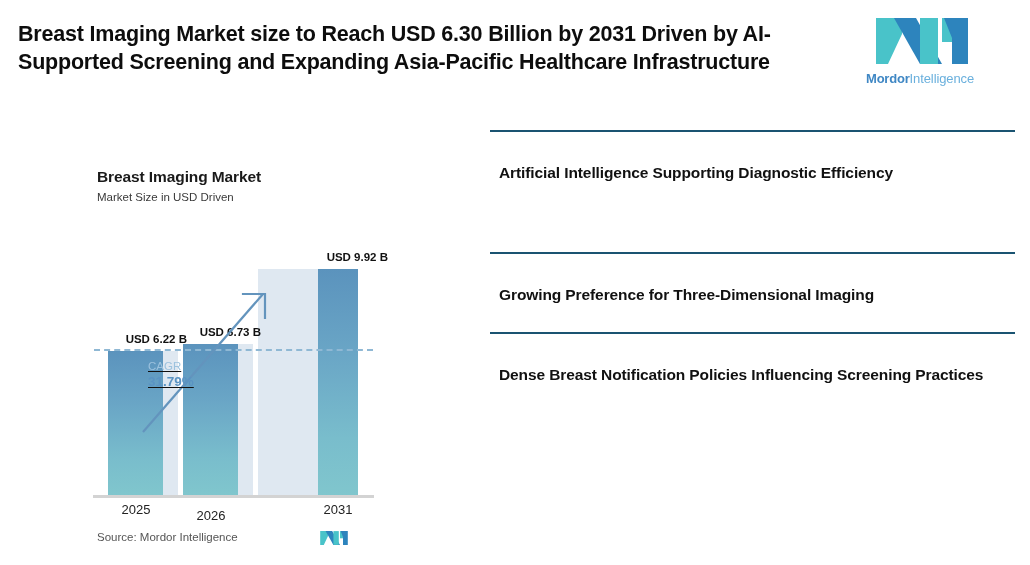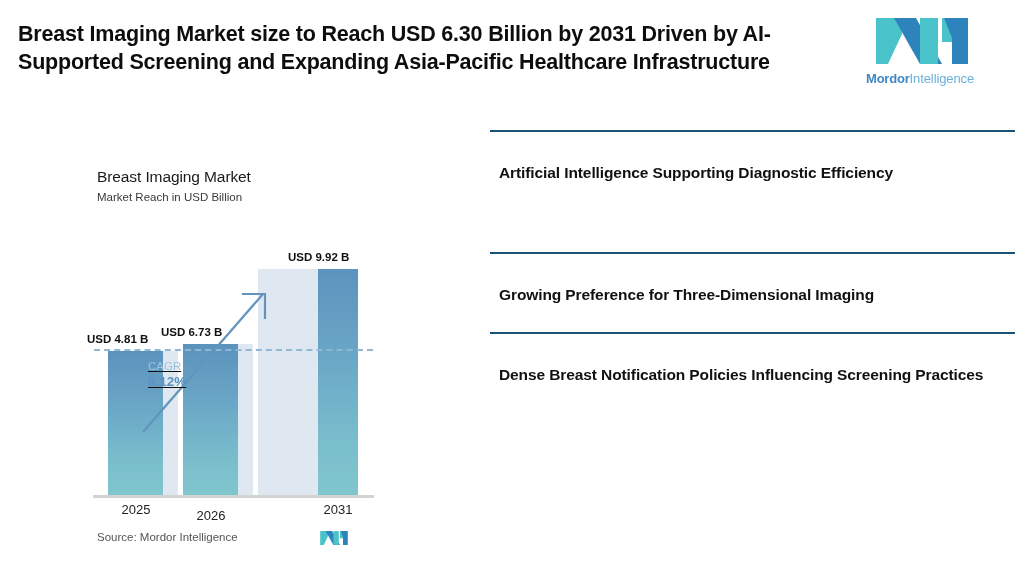--- a/index.html
+++ b/index.html
@@ -48,21 +48,21 @@
   #brand-wordmark .wm-reg{ font-weight:normal; color:#6ab0dd; letter-spacing:-0.1px;}
 
   
   #chart-block{
     position:absolute;
     left:0; top:150px;
     width:470px; height:415px;
   }
   #chart-title{
     position:absolute; left:97px; top:18px;
-    font-size:15.5px; font-weight:normal; color:#1a1a1a;
+    font-size:15.5px; font-weight:bold; color:#1a1a1a;
     letter-spacing:-0.1px;
   }
   #chart-subtitle{
     position:absolute; left:97px; top:41px;
     font-size:11.5px; font-weight:normal; color:#3a3a3a;
   }
 
   
   #plot-area{
     position:absolute;
@@ -101,21 +101,21 @@
     background:#d3d3d3;
   }
 
   
   .bar-value{
     position:absolute;
     font-size:11.5px;
     font-weight:bold;
     color:#111111;
     white-space:nowrap;
-    text-align:left;
+    text-align:right;
   }
 
   
   .tick-label{
     position:absolute;
     font-size:13px;
     font-weight:normal;
     color:#222222;
     text-align:center;
     white-space:nowrap;
@@ -205,53 +205,53 @@
     <polygon points="72,6 96,6 96,52 80,52 80,26" fill="#2d84bd"></polygon>
   </svg>
   <div id="brand-wordmark">
     <span class="wm-bold">Mordor</span><span class="wm-reg">Intelligence</span>
   </div>
 </div>
 
 <div id="chart-block">
 
   <div id="chart-title">Breast Imaging Market</div>
-  <div id="chart-subtitle">Market Reach in USD Billion</div>
+  <div id="chart-subtitle">Market Size in USD Driven</div>
 
   <div id="plot-area">
 
     <div class="band" style="left:13px;width:70px;height:144px;"></div>
     <div class="band" style="left:88px;width:70px;height:151px;"></div>
     <div class="band" style="left:163px;width:100px;height:226px;"></div>
 
     <div class="bar" style="left:13px;width:55px;height:144px;"></div>
     <div class="bar" style="left:88px;width:55px;height:151px;"></div>
     <div class="bar" style="left:223px;width:40px;height:226px;"></div>
 
     <div id="dash-line" style="bottom:144px;"></div>
 
     <div id="axis-line"></div>
 
-    <div class="bar-value" style="left:-8px;width:100px;bottom:150px;">USD 4.81 B</div>
+    <div class="bar-value" style="left:-8px;width:100px;bottom:150px;">USD 6.22 B</div>
     <div class="bar-value" style="left:66px;width:100px;bottom:157px;">USD 6.73 B</div>
     <div class="bar-value" style="left:193px;width:100px;bottom:232px;">USD 9.92 B</div>
 
     <div class="tick-label" style="left:-9px;width:100px;top:302px;">2025</div>
     <div class="tick-label" style="left:66px;width:100px;top:302px;margin-top:6px;">2026</div>
     <div class="tick-label" style="left:193px;width:100px;top:302px;">2031</div>
 
     <svg id="cagr-arrow" viewBox="0 0 190 160" style="left:40px;top:80px;">
       <path d="M 8 152 L 128 14" stroke="#6394bd" stroke-width="2.2" fill="none"></path>
       <path d="M 108 14 L 130 14 L 130 38" stroke="#6394bd" stroke-width="2.2" fill="none" stroke-linecap="square"></path>
     </svg>
   </div>
 
   <div id="cagr-box">
     <span id="cagr-label">CAGR</span>
-    <span id="cagr-value">8.12%</span>
+    <span id="cagr-value">31.79%</span>
   </div>
 
   <div id="source-row">
     <div id="source-text">Source: Mordor Intelligence</div>
     <svg id="source-mark" viewBox="0 0 100 58">
       <polygon points="4,6 30,6 30,22 16,52 4,52" fill="#49c3c9"></polygon>
       <polygon points="22,6 44,6 70,52 48,52" fill="#2d84bd"></polygon>
       <polygon points="48,6 66,6 66,52 48,52" fill="#49c3c9"></polygon>
       <polygon points="70,6 80,6 80,30 70,30" fill="#49c3c9"></polygon>
       <polygon points="72,6 96,6 96,52 80,52 80,26" fill="#2d84bd"></polygon>

